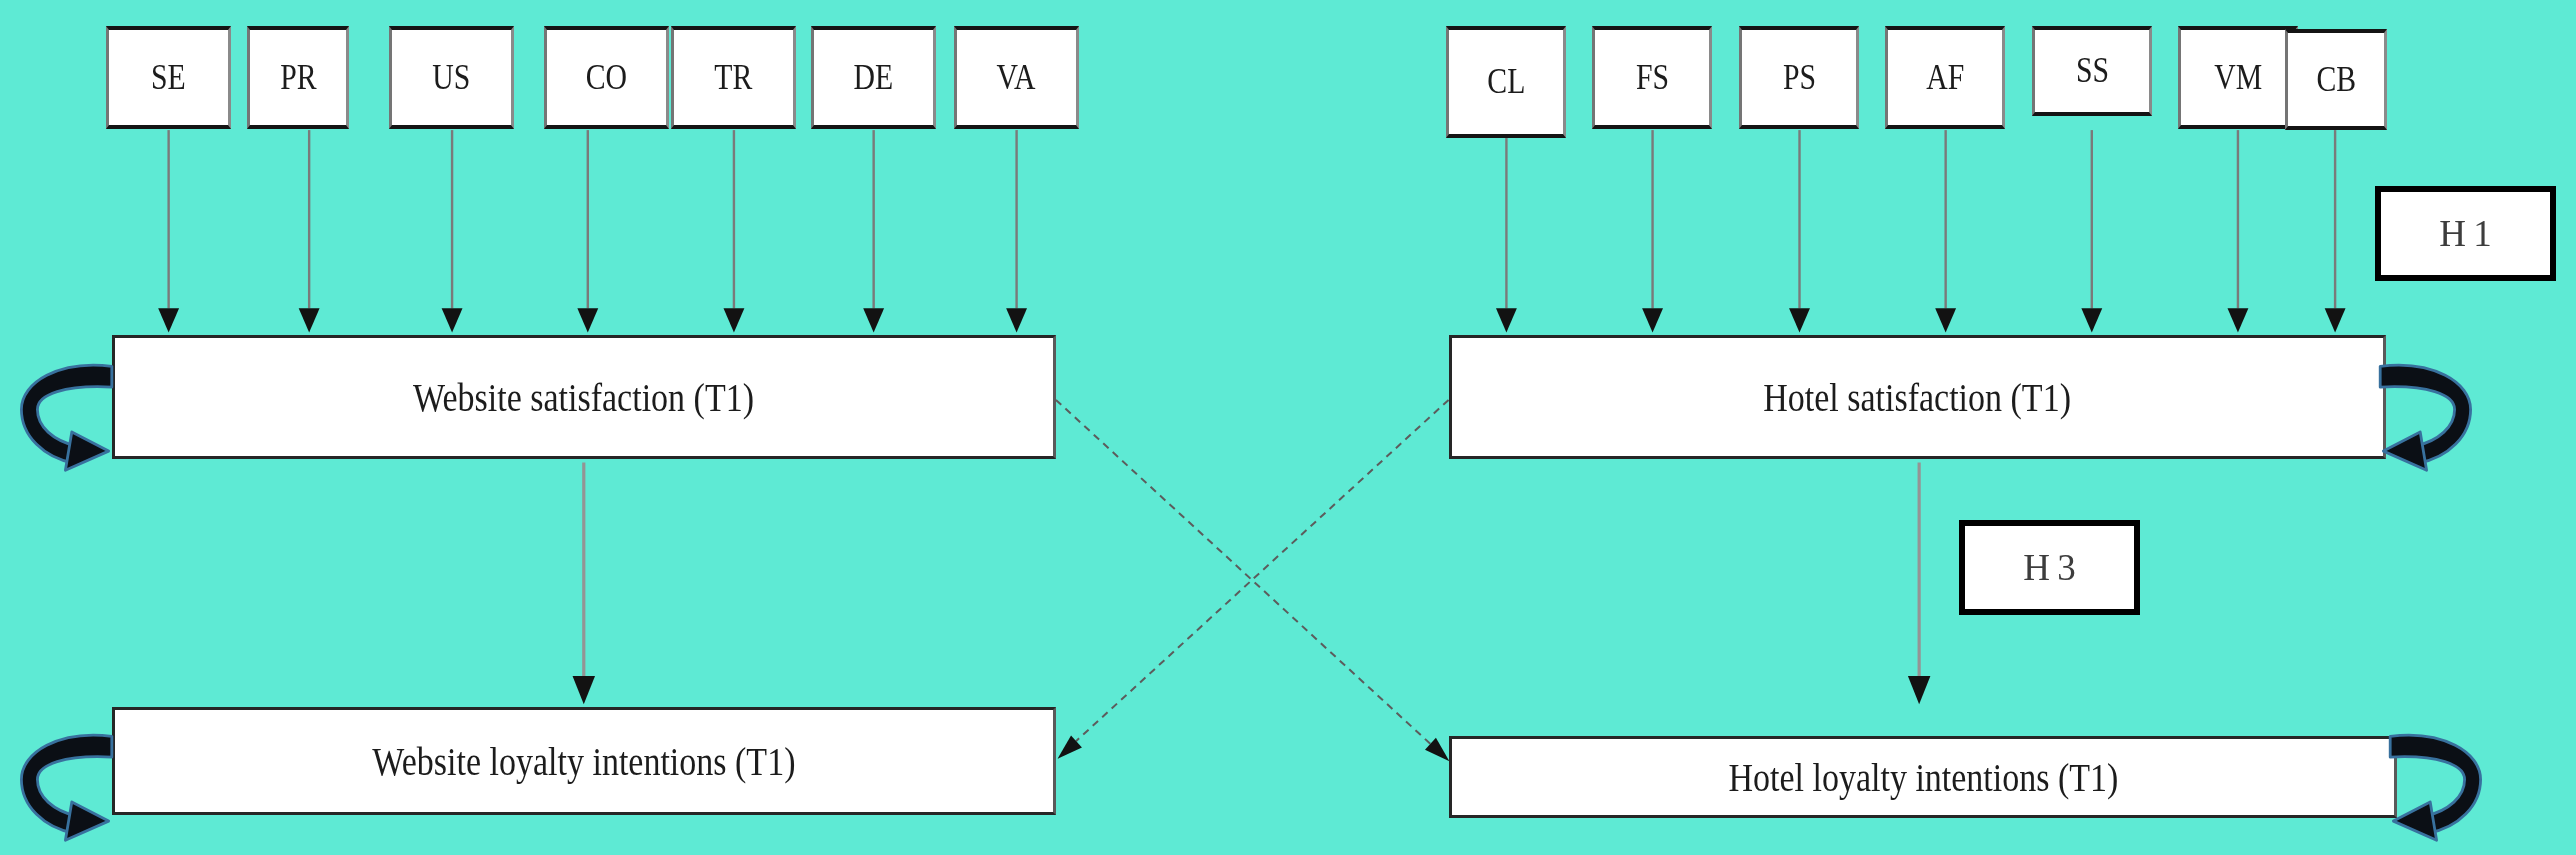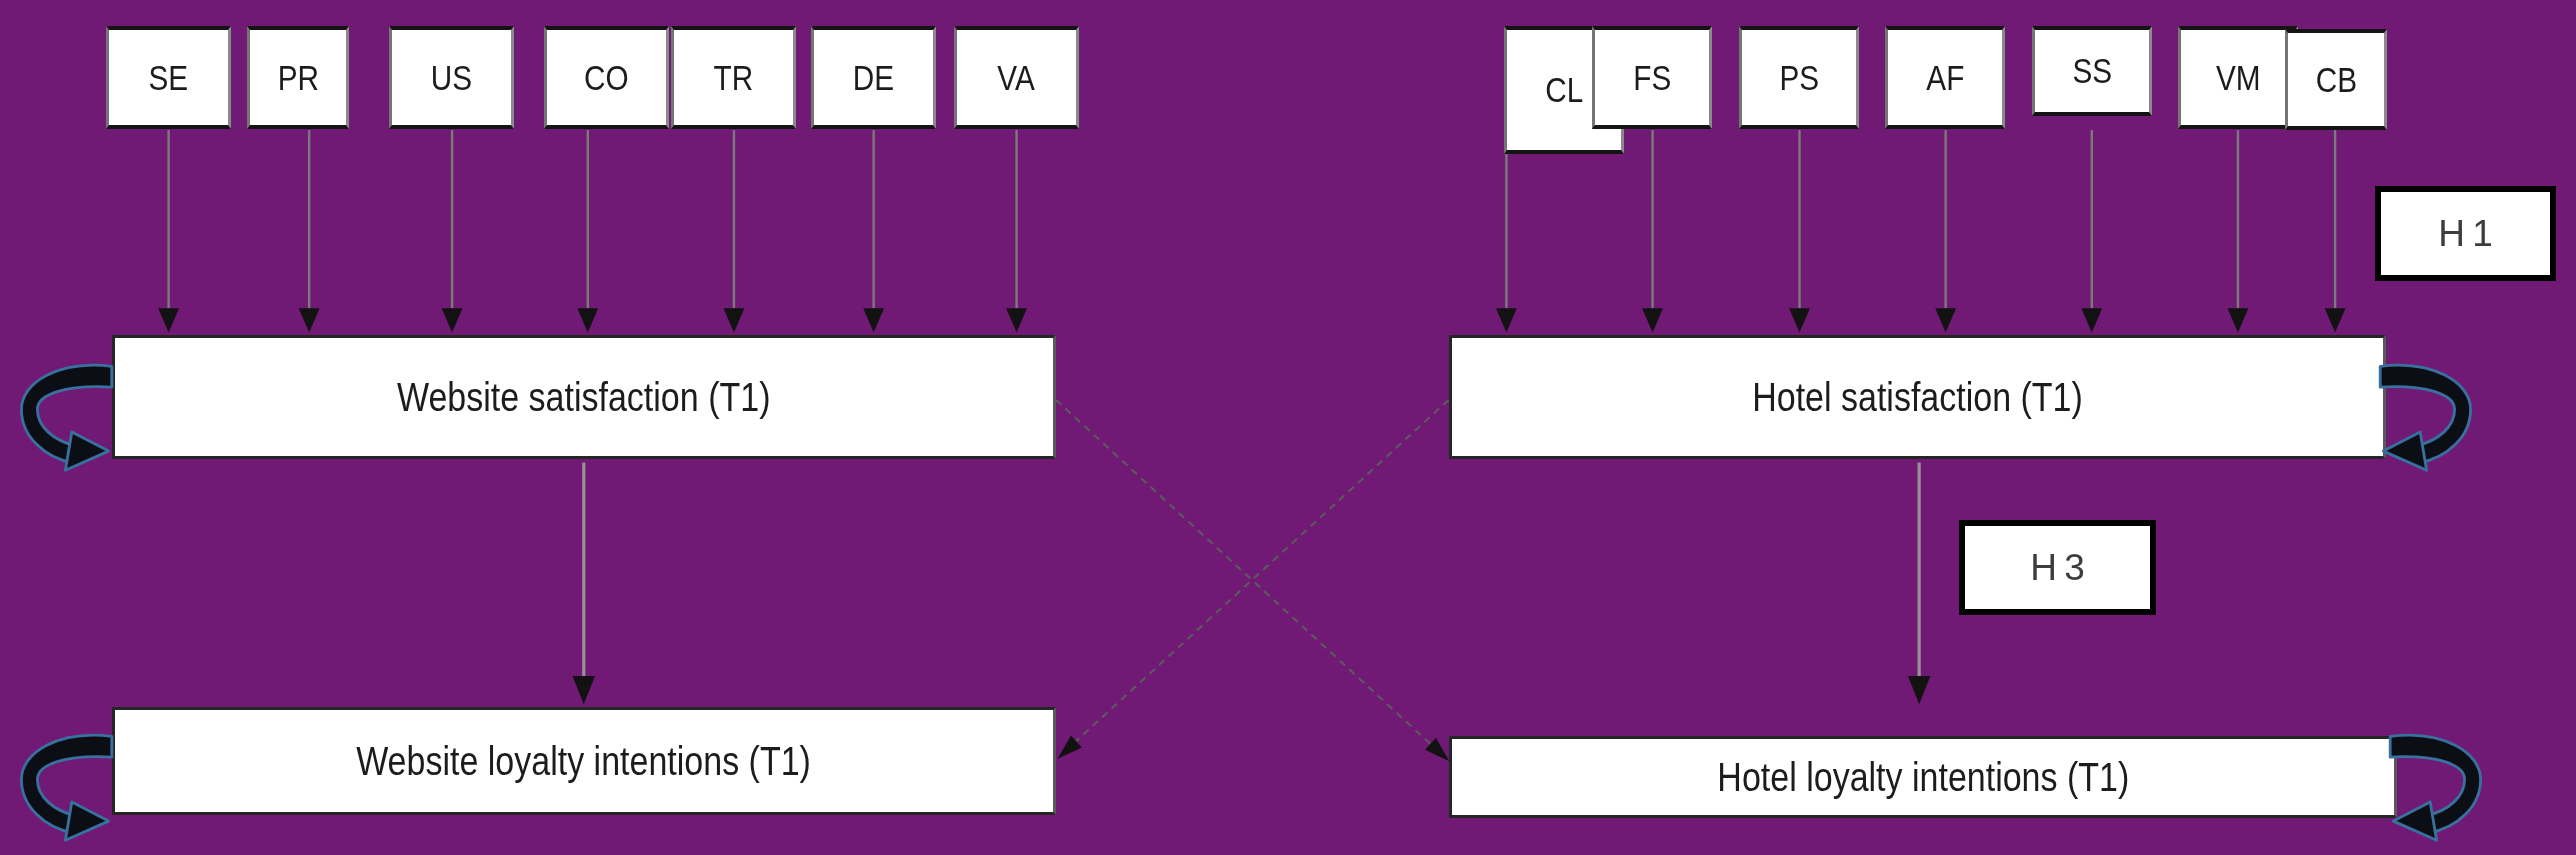--- a/index.html
+++ b/index.html
@@ -1,17 +1,17 @@
 <!DOCTYPE html>
 <html style="--loop_arrow_fill: #0b0f15; --loop_arrow_edge: #38719e; --line: #7a7a7a; --dashed_line: #5c5c5c; --box_border: #141414;font-size:13px"><head>
 <meta charset="utf-8">
 <style>
   html,body{margin:0;padding:0;background:#ffffff;}
   body{font-family:"Liberation Sans", sans-serif;}
-  #canvas{position:relative;width:2576px;height:856px;background:#701a75;overflow:hidden;}
+  #canvas{position:relative;width:2576px;height:856px;background:#5eead4;overflow:hidden;font-family:Liberation Serif, serif;}
   #wires{position:absolute;left:0;top:0;}
   .conn{stroke:var(--line,#7a7a7a);stroke-width:3;}
   .cline{stroke:#949494;stroke-width:4;}
   .ah{fill:#121212;stroke:none;}
   .dline{stroke:var(--dashed_line,#5c5c5c);stroke-width:2.5;stroke-dasharray:9 7;fill:none;}
   .box{position:absolute;background:#ffffff;display:flex;align-items:center;justify-content:center;box-sizing:border-box;}
   .ind{border:4px solid var(--box_border,#141414);border-left:3.2px solid #757575;border-right:3.2px solid #8a8a8a;border-top-width:4.8px;border-bottom-width:4.8px;}
   .latent{border:3.2px solid #262626;border-right-color:#5a5a5a;}
   .hyp{border:6.4px solid #000000;}
   .lbl{display:inline-block;transform:scaleX(0.85);white-space:nowrap;color:#1c1c1c;}
@@ -93,21 +93,21 @@
   <div class="box ind" style="left:671px;top:26px;width:125px;height:103px">
       <span class="lbl">TR</span>
     </div>
   <div class="box ind" style="left:811px;top:26px;width:125px;height:103px">
       <span class="lbl">DE</span>
     </div>
   <div class="box ind" style="left:954px;top:26px;width:125px;height:103px">
       <span class="lbl">VA</span>
     </div>
 
-  <div class="box ind" style="left:1504px;top:26px;width:120px;height:128px">
+  <div class="box ind" style="left:1446px;top:26px;width:120px;height:112px">
       <span class="lbl">CL</span>
     </div>
   <div class="box ind" style="left:1592px;top:26px;width:120px;height:103px">
       <span class="lbl">FS</span>
     </div>
   <div class="box ind" style="left:1739px;top:26px;width:120px;height:103px">
       <span class="lbl">PS</span>
     </div>
   <div class="box ind" style="left:1885px;top:26px;width:120px;height:103px">
       <span class="lbl">AF</span>
@@ -131,21 +131,21 @@
   <div class="box latent" style="left:112px;top:707px;width:944px;height:108px">
       <span class="lbl">Website loyalty intentions (T1)</span>
     </div>
   <div class="box latent" style="left:1449px;top:736px;width:948px;height:82px">
       <span class="lbl">Hotel loyalty intentions (T1)</span>
     </div>
 
   <div class="box hyp" style="left:2375px;top:186px;width:181px;height:95px">
       <span class="hlbl">H1</span>
     </div>
-  <div class="box hyp" style="left:1959px;top:520px;width:197px;height:95px">
+  <div class="box hyp" style="left:1959px;top:520px;width:181px;height:95px">
       <span class="hlbl">H3</span>
     </div>
 
   <svg class="loop" style="left:19px;top:358px" width="96" height="119" viewBox="0 0 120 148">
     <path d="M 116 10 C 50 2, 3 30, 3 64 C 3 97, 31 124, 68 131 L 73 110 C 42 103, 23 85, 23 64 C 23 45, 58 33, 116 36 Z"></path>
     <polygon points="58,140 66,92 112,116"></polygon>
   </svg>
   <svg class="loop" style="left:19px;top:728px" width="96" height="119" viewBox="0 0 120 148">
     <path d="M 116 10 C 50 2, 3 30, 3 64 C 3 97, 31 124, 68 131 L 73 110 C 42 103, 23 85, 23 64 C 23 45, 58 33, 116 36 Z"></path>
     <polygon points="58,140 66,92 112,116"></polygon>

